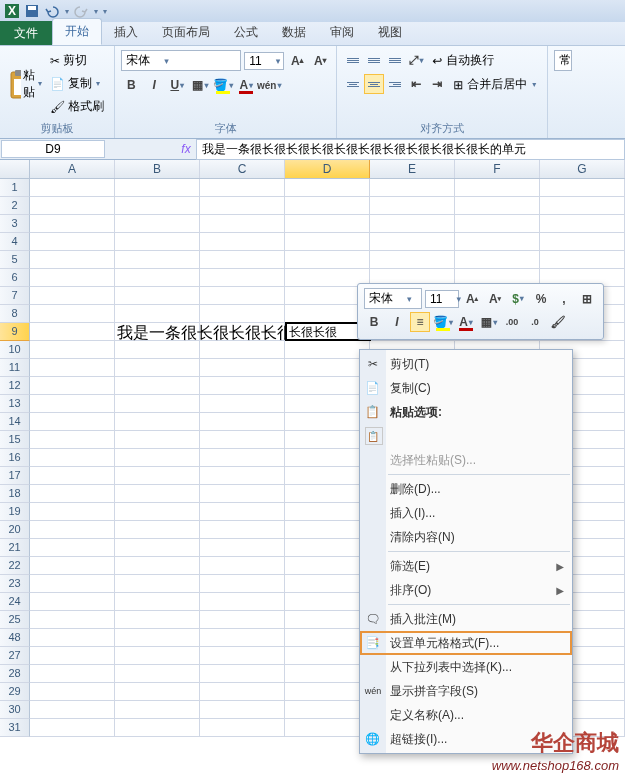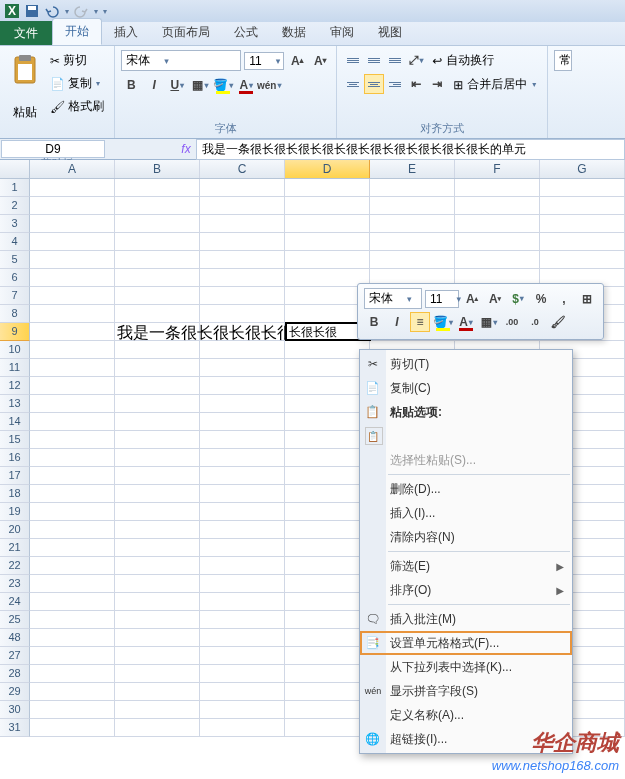--- a/index.html
+++ b/index.html
@@ -7,21 +7,21 @@
 .titlebar{height:22px;background:linear-gradient(#dbe6f4,#c7d8ed);display:flex;align-items:center;padding:0 4px;gap:4px}
 .titlebar .ico{width:16px;height:16px;display:flex;align-items:center;justify-content:center}
 .ribbon-tabs{height:24px;background:linear-gradient(#e8eff9,#dce7f5);display:flex;align-items:flex-end;border-bottom:1px solid #b6c8de}
 .file-tab{background:#207245;color:#fff;padding:4px 14px;height:24px;display:flex;align-items:center;cursor:pointer}
 .tab{padding:4px 12px;color:#3b3b3b;cursor:pointer}
 .tab.active{background:#f4f9fe;border:1px solid #b6c8de;border-bottom:1px solid #f4f9fe;border-radius:3px 3px 0 0;color:#3b6aa0}
 .ribbon{height:93px;background:linear-gradient(#f4f9fe,#e2ecf7);border-bottom:1px solid #9db5d1;display:flex}
 .group{border-right:1px solid #c5d4e6;padding:4px 6px 2px;display:flex;flex-direction:column;justify-content:space-between}
 .group-label{text-align:center;color:#5a7aa0;font-size:11px;padding-top:2px}
 .paste-block{display:flex;gap:2px}
-.paste-big{width:38px;display:flex;flex-direction:column;align-items:center;gap:20px;padding:4px 2px;cursor:pointer}
+.paste-big{width:38px;display:flex;flex-direction:row;align-items:center;gap:2px;padding:4px 2px;cursor:pointer}
 .mini-btns{display:flex;flex-direction:column;gap:2px}
 .mini-btn{display:flex;align-items:center;gap:3px;padding:2px 4px;cursor:pointer;font-size:12px}
 .font-group .row{display:flex;align-items:center;gap:3px;margin-bottom:4px}
 .combo{background:#fff;border:1px solid #a8b8cc;padding:1px 4px;display:flex;align-items:center;gap:14px;cursor:pointer}
 .combo .arr{color:#5a7aa0;font-size:9px}
 .icobtn{width:20px;height:20px;border:1px solid transparent;display:flex;align-items:center;justify-content:center;cursor:pointer;font-weight:bold;color:#444}
 .align-group .row{display:flex;gap:1px;margin-bottom:3px}
 .align-box{width:20px;height:20px;border:1px solid transparent;display:flex;flex-direction:column;justify-content:center;align-items:center;cursor:pointer;gap:1px}
 .align-box span{width:12px;height:1px;background:#5a7aa0}
 .align-box.sel{background:#fdeeb3;border-color:#f7c141}
@@ -46,22 +46,22 @@
 .mini-toolbar .mrow{display:flex;align-items:center;gap:3px;margin-bottom:3px}
 .context-menu{position:absolute;left:359px;top:349px;width:214px;background:linear-gradient(90deg,#e9eef5 0,#e9eef5 26px,#fafafa 26px,#fafafa 100%);border:1px solid #9cb0c9;box-shadow:2px 3px 8px rgba(0,0,0,.3);padding:2px 0;z-index:10}
 .menu-item{display:flex;align-items:center;height:24px;padding:0 8px 0 30px;position:relative;cursor:pointer;color:#333}
 .menu-item .mico{position:absolute;left:5px;width:16px;height:16px;display:flex;align-items:center;justify-content:center;font-size:12px}
 .menu-item .arrow-r{position:absolute;right:8px;font-size:10px;color:#666}
 .menu-item.disabled{color:#9a9a9a;cursor:default}
 .menu-item.header{font-weight:bold;cursor:default}
 .menu-item.highlight{outline:2px solid #e8943c;outline-offset:-2px}
 .menu-sep{height:1px;background:#cdd6e1;margin:2px 2px 2px 28px}
 .watermark{position:absolute;right:6px;bottom:6px;text-align:right;font-family:"STKaiti",serif;z-index:20}
-.watermark .w1{color:#b5443a;font-size:22px;font-weight:bold;font-style:italic}
-.watermark .w2{color:#3b82f6;font-size:13px;font-style:italic}
+.watermark .w1{color:#b5443a;font-size:22px;font-weight:bold;}
+.watermark .w2{color:#7f1d1d;font-size:13px;font-style:italic}
 svg{display:block}
 .dd{font-size:8px;color:#5a7aa0;margin-left:1px}
 </style>
 </head>
 <body>
 
 <div class="titlebar">
   <span class="ico">
       <svg width="14" height="14">
         <rect width="14" height="14" fill="#207245"></rect>

